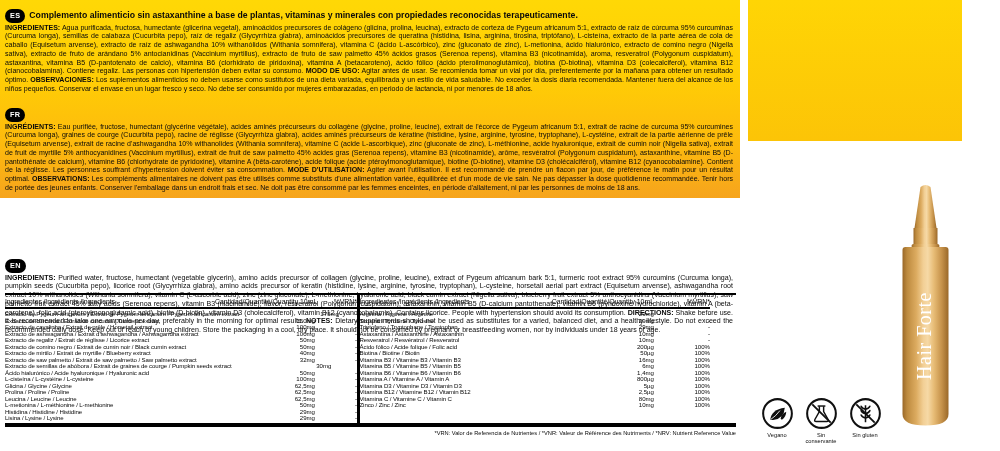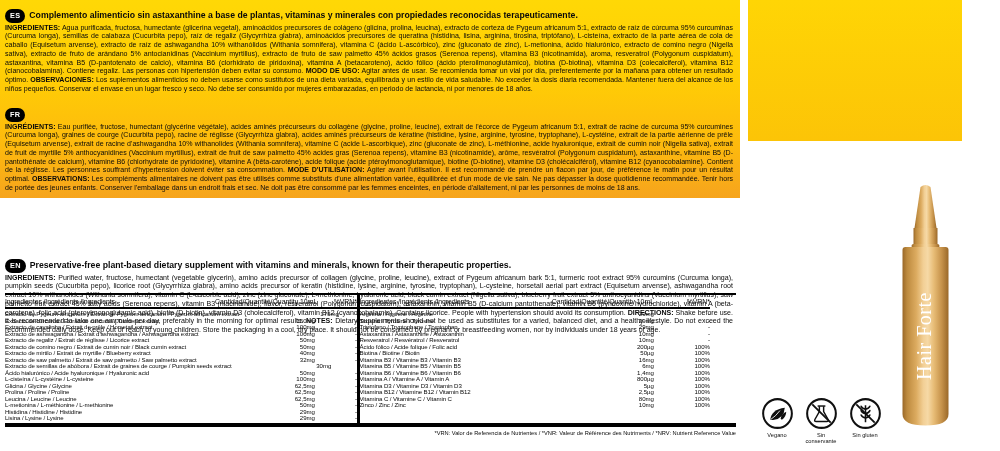--- a/index.html
+++ b/index.html
@@ -68,21 +68,20 @@
       <b>MODE D'UTILISATION:</b>
       <span>Agiter avant l'utilisation. Il est recommandé de prendre un flacon par jour, de préférence le matin pour un résultat optimal.</span>
       <b>OBSERVATIONS:</b>
       <span>Les compléments alimentaires ne doivent pas être utilisés comme substituts d'une alimentation variée, équilibrée et d'un mode de vie sain. Ne pas dépasser la dose quotidienne recommandée. Tenir hors de portée des jeunes enfants. Conserver l'emballage dans un endroit frais et sec. Ne doit pas être consommé par les femmes enceintes, en période d'allaitement, ni par les personnes de moins de 18 ans.</span>
     </p>
   </section>
 
   <section class="lang-section sec-en">
     <div class="sec-head">
       <span class="badge">EN</span>
-      <span>Preservative-free plant-based dietary supplement with vitamins and minerals, known for their therapeutic properties.</span>
     </div>
     <p class="sec-body">
       <b>INGREDIENTS:</b>
       <span>Purified water, fructose, humectant (vegetable glycerin), amino acids precursor of collagen (glycine, proline, leucine), extract of Pygeum africanum bark 5:1, turmeric root extract 95% curcumins (Curcuma longa), pumpkin seeds (Cucurbita pepo), licorice root (Glycyrrhiza glabra), amino acids precursor of keratin (histidine, lysine, arginine, tyrosine, tryptophan), L-cysteine, horsetail aerial part extract (Equisetum arvense), ashwagandha root extract 10% withanolides (Withania somnifera), vitamin C (L-ascorbic acid), zinc (zinc gluconate), L-methionine, hyaluronic acid, black cumin extract (Nigella sativa), blueberry fruit extract 5% anthocyanidins (Vaccinium myrtillus), saw palmetto fruit extract 45% fatty acids (Serenoa repens), vitamin B3 (niacinamide), flavor, resveratrol (Polygonum cuspidatum), astaxanthin, vitamin B5 (D-calcium pantothenate), vitamin B6 (pyridoxine hydrochloride), vitamin A (beta-carotene), folic acid (pteroylmonoglutamic acid), biotin (D-biotin), vitamin D3 (cholecalciferol), vitamin B12 (cyanocobalamin). Contains licorice. People with hypertension should avoid its consumption.</span>
       <b>DIRECTIONS:</b>
       <span>Shake before use. It is recommended to take one ampoule per day, preferably in the morning for optimal results.</span>
       <b>NOTES:</b>
       <span>Dietary supplements should not be used as substitutes for a varied, balanced diet, and a healthy lifestyle. Do not exceed the recommended daily dose. Keep out of reach of young children. Store the packaging in a cool, dry place. It should not be consumed by pregnant or breastfeeding women, nor by individuals under 18 years of age.</span>
     </p>
   </section>

